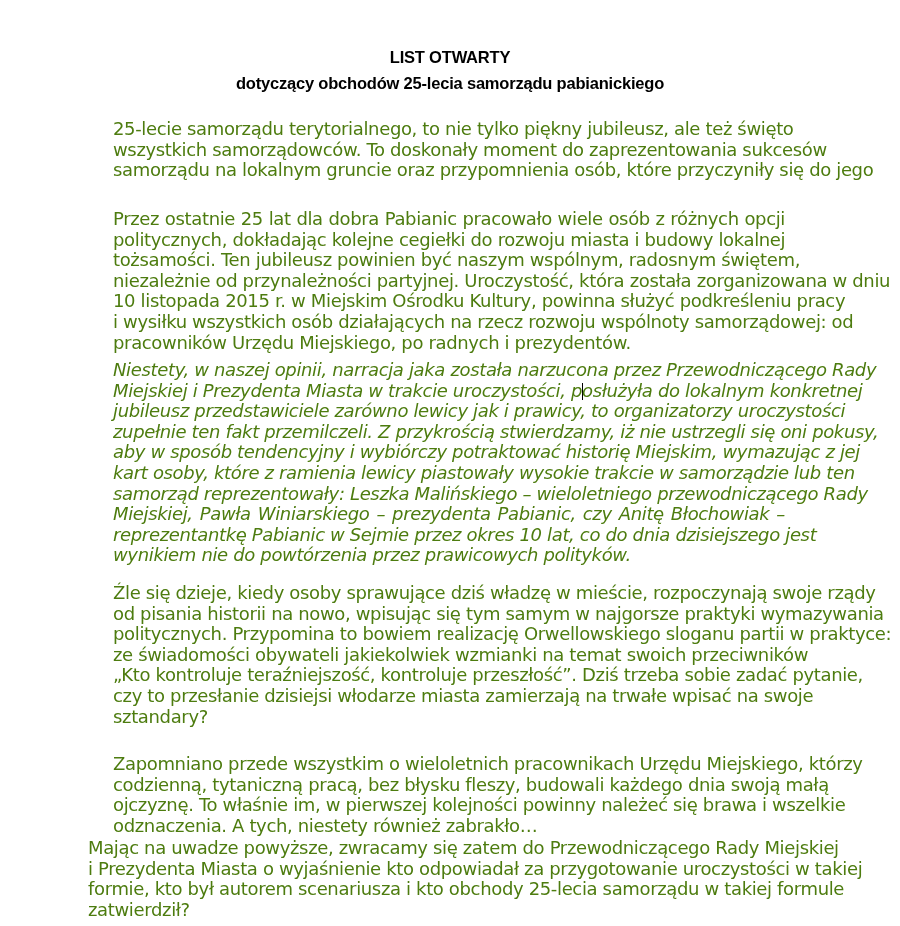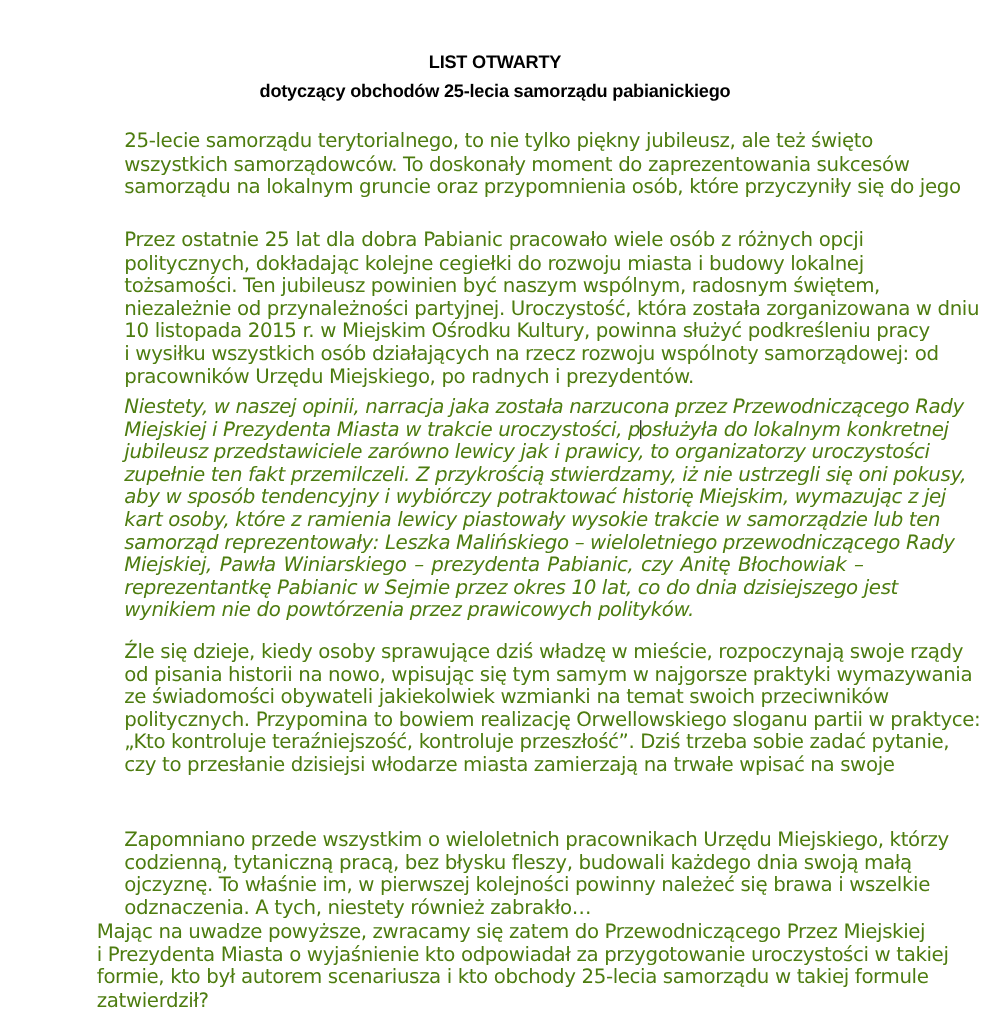--- a/index.html
+++ b/index.html
@@ -110,33 +110,34 @@
     <span class="line">kart osoby, które z ramienia lewicy piastowały wysokie trakcie w samorządzie lub ten</span>
     <span class="line">samorząd reprezentowały: Leszka Malińskiego – wieloletniego przewodniczącego Rady</span>
     <span class="line">Miejskiej, Pawła Winiarskiego – prezydenta Pabianic, czy Anitę Błochowiak –</span>
     <span class="line">reprezentantkę Pabianic w Sejmie przez okres 10 lat, co do dnia dzisiejszego jest</span>
     <span class="line last">wynikiem nie do powtórzenia przez prawicowych polityków.</span>
   </div>
 
   <div class="para" id="p4">
     <span class="line">Źle się dzieje, kiedy osoby sprawujące dziś władzę w mieście, rozpoczynają swoje rządy</span>
     <span class="line">od pisania historii na nowo, wpisując się tym samym w najgorsze praktyki wymazywania</span>
+    <span class="line">politycznych. Przypomina to bowiem realizację Orwellowskiego sloganu partii w praktyce:</span>
     <span class="line">ze świadomości obywateli jakiekolwiek wzmianki na temat swoich przeciwników</span>
-    <span class="line">politycznych. Przypomina to bowiem realizację Orwellowskiego sloganu partii w praktyce:</span>
     <span class="line">„Kto kontroluje teraźniejszość, kontroluje przeszłość”. Dziś trzeba sobie zadać pytanie,</span>
     <span class="line">czy to przesłanie dzisiejsi włodarze miasta zamierzają na trwałe wpisać na swoje</span>
+    <span class="line last">sztandary?</span>
   </div>
 
   <div class="para" id="p5">
     <span class="line">Zapomniano przede wszystkim o wieloletnich pracownikach Urzędu Miejskiego, którzy</span>
     <span class="line">codzienną, tytaniczną pracą, bez błysku fleszy, budowali każdego dnia swoją małą</span>
     <span class="line">ojczyznę. To właśnie im, w pierwszej kolejności powinny należeć się brawa i wszelkie</span>
     <span class="line last">odznaczenia. A tych, niestety również zabrakło…</span>
   </div>
 
   <div class="para" id="p6">
-    <span class="line">Mając na uwadze powyższe, zwracamy się zatem do Przewodniczącego Przez Miejskiej</span>
+    <span class="line">Mając na uwadze powyższe, zwracamy się zatem do Przewodniczącego Rady Miejskiej</span>
     <span class="line">i Prezydenta Miasta o wyjaśnienie kto odpowiadał za przygotowanie uroczystości w takiej</span>
     <span class="line">formie, kto był autorem scenariusza i kto obchody 25-lecia samorządu w takiej formule</span>
     <span class="line last">zatwierdził?</span>
   </div>
 
 </div>
 
 </body></html>

